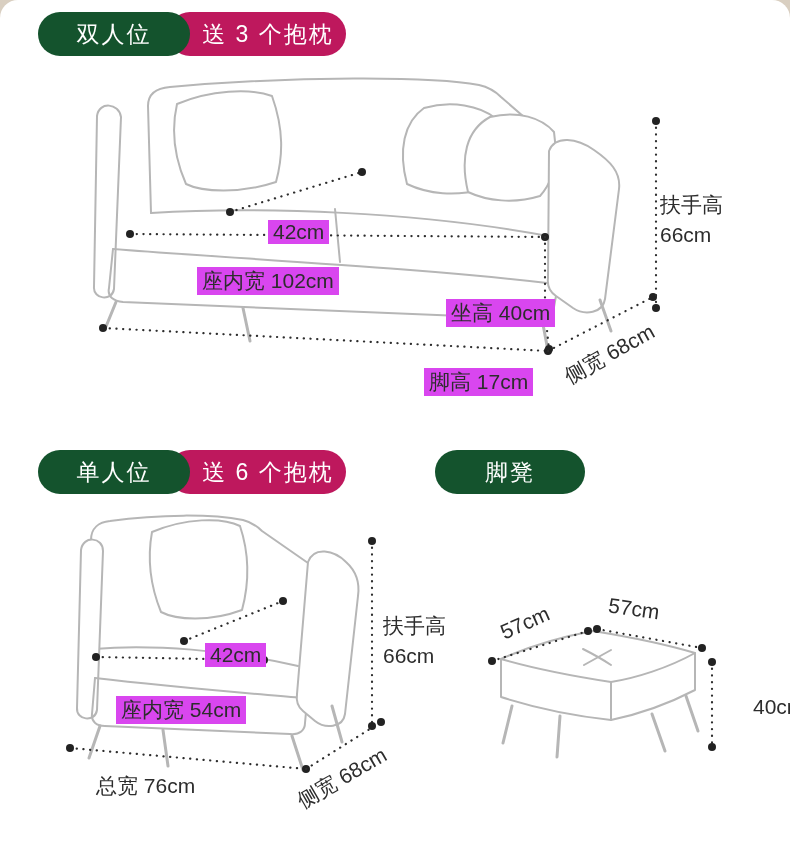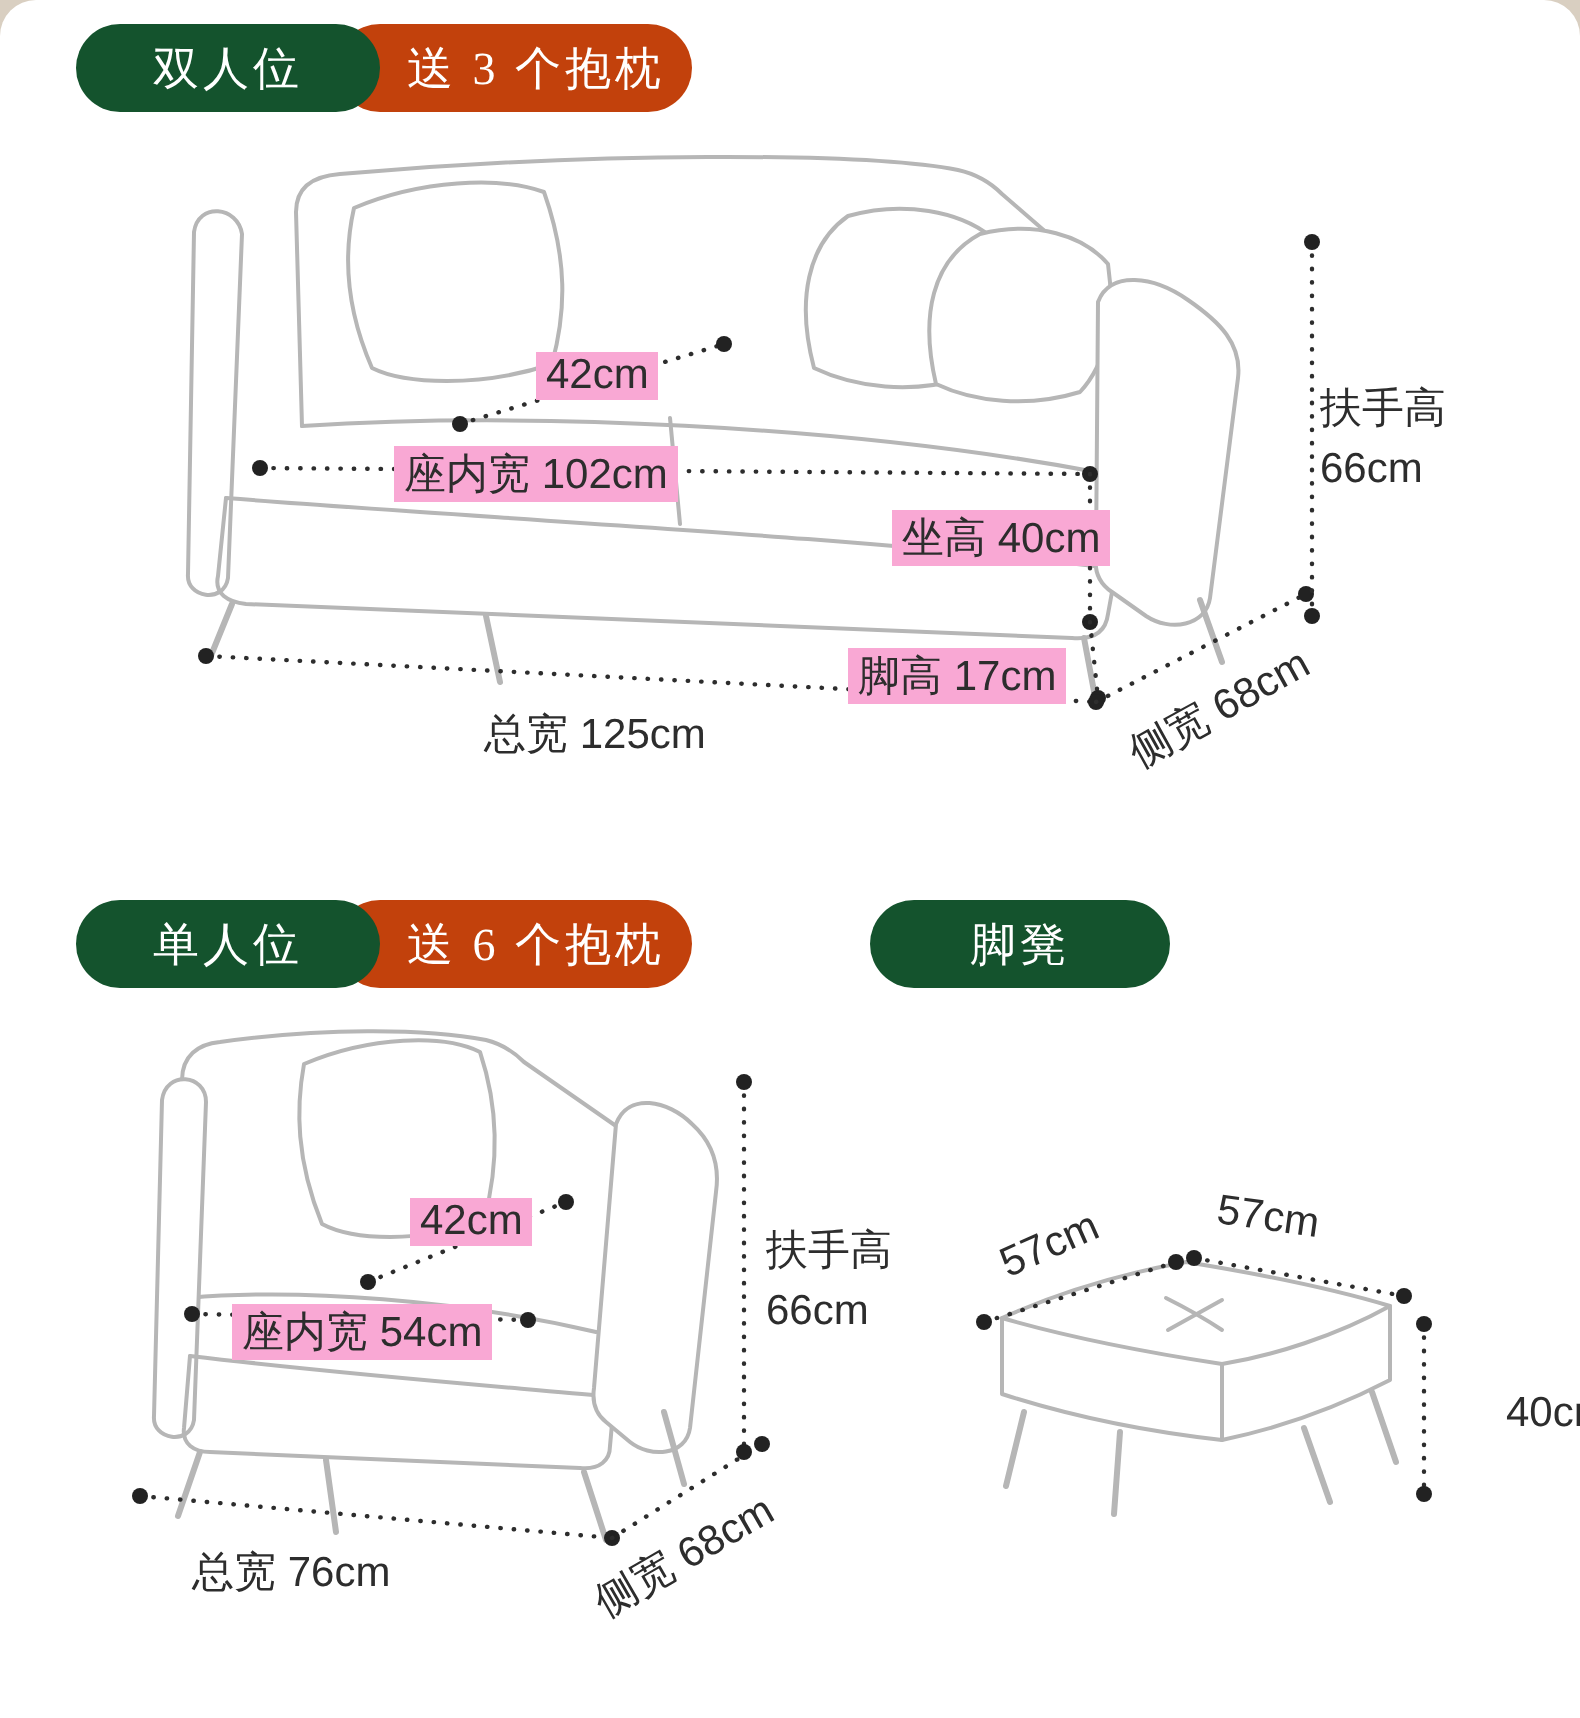--- a/index.html
+++ b/index.html
@@ -21,25 +21,25 @@
   .sketch.leg{stroke-width:3;}
   .dim{stroke:#2d2d2d;stroke-width:2.2;fill:none;stroke-dasharray:0.2 6.5;stroke-linecap:round;}
   .dot{fill:#222222;}
   .badge{
     position:absolute;height:44px;
     display:flex;align-items:center;justify-content:center;
     color:#ffffff;font-size:23px;letter-spacing:2px;
     border-radius:22px;box-sizing:border-box;
   }
   .badge.gray{background:#14532d;z-index:2;}
-  .badge.orange{background:#c2410c;z-index:1;font-family:Liberation Serif, serif;}
+  .badge.orange{background:#be185d;z-index:1;}
   .dim-label{
     position:absolute;color:#2d2d2d;font-size:21px;white-space:nowrap;z-index:3;
   }
-  .dim-label.bg{background:#f9a8d4;padding:0 5px;}
+  .dim-label.bg{background:#d946ef;padding:0 5px;margin-top:44px;}
   .dim-label.rot{text-align:center;}
   .two-line div{line-height:30px;}
 </style>
 </head>
 <body>
 
 <div class="page">
 
   <svg class="art" width="790" height="859" viewBox="0 0 790 859">
 
@@ -141,21 +141,20 @@
   <div class="badge gray" style="left:38px;top:12px;width:152px;">双人位</div>
 
   <div class="badge orange" style="left:168px;top:450px;width:178px;padding-left:22px;">送 6 个抱枕</div>
   <div class="badge gray" style="left:38px;top:450px;width:152px;">单人位</div>
   <div class="badge gray" style="left:435px;top:450px;width:150px;">脚凳</div>
 
   <div class="dim-label bg" style="left:268px;top:176px;">42cm</div>
   <div class="dim-label bg" style="left:197px;top:223px;">座内宽 102cm</div>
   <div class="dim-label bg" style="left:446px;top:255px;">坐高 40cm</div>
   <div class="dim-label bg" style="left:424px;top:324px;">脚高 17cm</div>
-  <div class="dim-label" style="left:242px;top:353px;">总宽 125cm</div>
   <div class="dim-label rot" style="left:552px;top:340px;width:115px;transform:rotate(-29deg);">侧宽 68cm</div>
   <div class="dim-label two-line" style="left:660px;top:190px;">
     <div>扶手高</div>
     <div>66cm</div>
   </div>
 
   <div class="dim-label bg" style="left:205px;top:599px;">42cm</div>
   <div class="dim-label bg" style="left:116px;top:652px;">座内宽 54cm</div>
   <div class="dim-label" style="left:96px;top:772px;">总宽 76cm</div>
   <div class="dim-label rot" style="left:287px;top:764px;width:110px;transform:rotate(-30deg);">侧宽 68cm</div>

